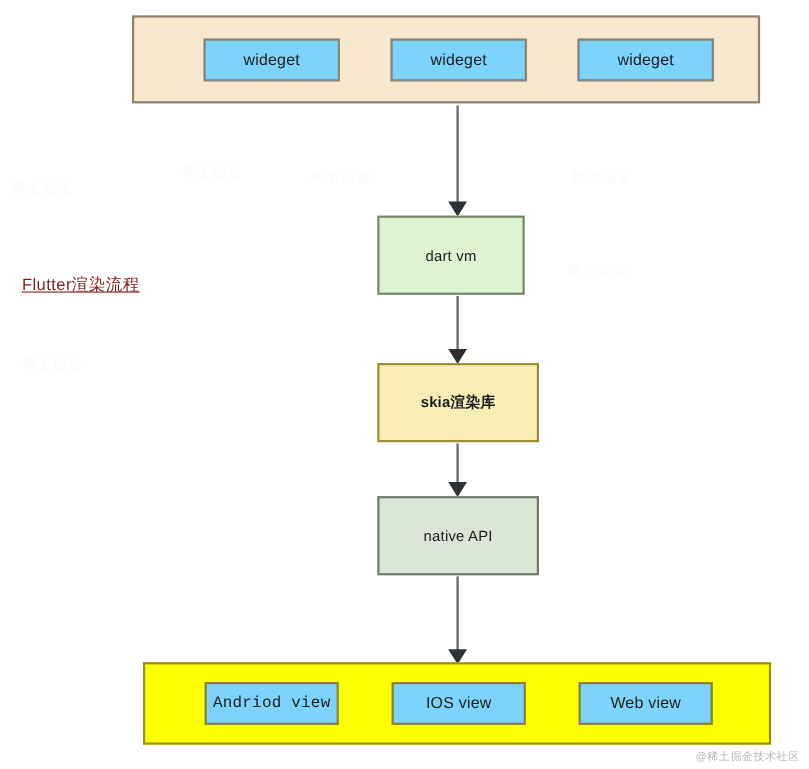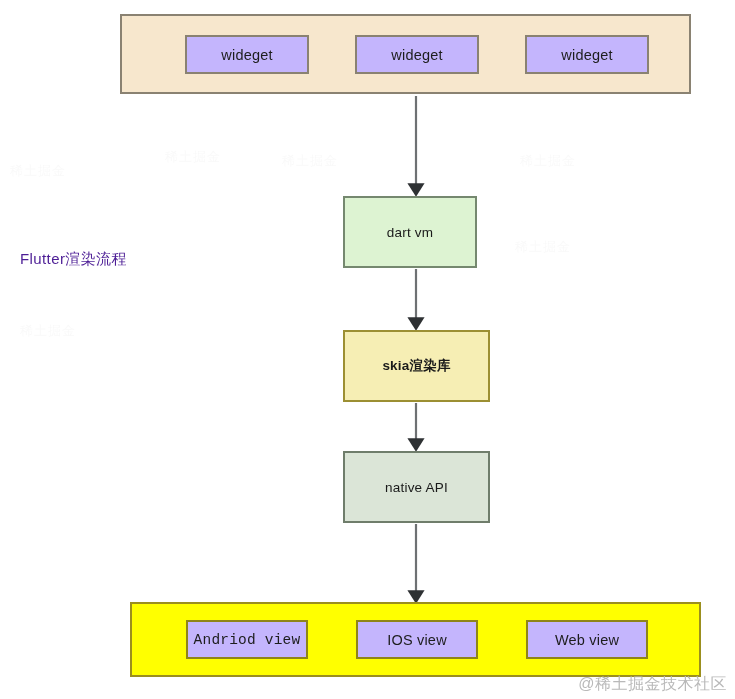--- a/index.html
+++ b/index.html
@@ -46,21 +46,21 @@
     top: 602px;
     width: 571px;
     height: 75px;
     background: #ffff00;
     border: 2px solid #9b8f1e;
   }
 
   .chip {
     position: absolute;
     box-sizing: border-box;
-    background: #c4b5fd;
+    background: #7dd3fc;
     border: 2px solid #8a8272;
     display: flex;
     align-items: center;
     justify-content: center;
     font-size: 14.5px;
     color: #1d1d1d;
     letter-spacing: .2px;
   }
   .chip-yellow {
     border-color: #8f8517;
@@ -98,23 +98,24 @@
     background: #dbe5d7;
     border: 2px solid #6f7d6b;
   }
 
   
   .caption {
     position: absolute;
     left: 20px;
     top: 250px;
     font-size: 15px;
-    color: #4c1d95;
+    color: #7f1d1d;
     letter-spacing: .4px;
     white-space: nowrap;
+    text-decoration: underline;
   }
 
   
   .arrow {
     position: absolute;
     left: 0;
     top: 0;
     width: 735px;
     height: 699px;
     pointer-events: none;
@@ -126,21 +127,21 @@
     font-size: 13px;
     color: rgba(120,120,125,0.045);
     white-space: nowrap;
     letter-spacing: 1px;
     user-select: none;
   }
   .wm-corner {
     position: absolute;
     right: 8px;
     bottom: 4px;
-    font-size: 16px;
+    font-size: 10px;
     color: #b9b9b9;
     white-space: nowrap;
     letter-spacing: .5px;
   }
 </style>
 </head>
 <body>
 
 <div id="canvas">
 

